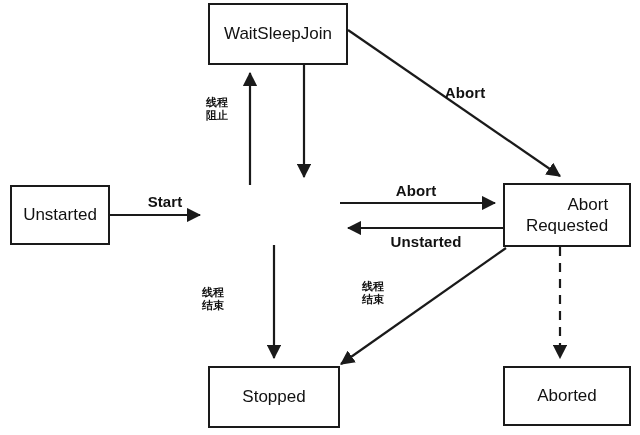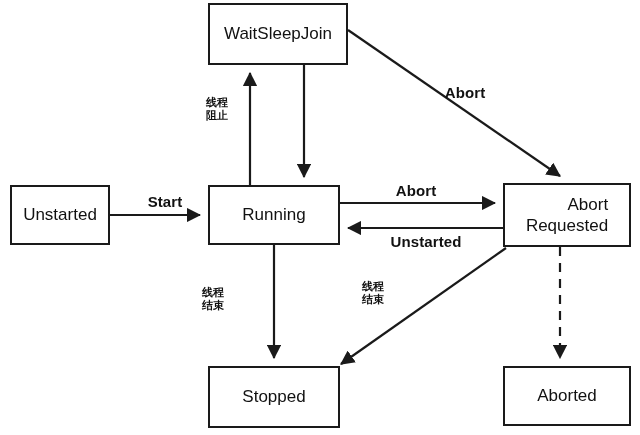--- a/index.html
+++ b/index.html
@@ -78,23 +78,20 @@
 
     <path d="M 506 248 L 341 364" fill="none" stroke="#1a1a1a" stroke-width="2.2" marker-end="url(#ah)"></path>
 
     <path d="M 560 247 L 560 358" fill="none" stroke="#1a1a1a" stroke-width="2.2" stroke-dasharray="9 7" marker-end="url(#ah)"></path>
   </svg>
 
   <div class="node" style="left:10px;top:185px;width:100px;height:60px;">
     <span class="nlabel">Unstarted</span>
   </div>
 
-  <div class="node" style="left:208px;top:185px;width:132px;height:60px;">
-    <span class="nlabel">Running</span>
-  </div>
 
   <div class="node" style="left:208px;top:3px;width:140px;height:62px;">
     <span class="nlabel">WaitSleepJoin</span>
   </div>
 
   <div class="node" style="left:503px;top:183px;width:128px;height:64px;white-space:pre-line;">
     <span class="nlabel">Abort
 Requested</span>
   </div>
 

